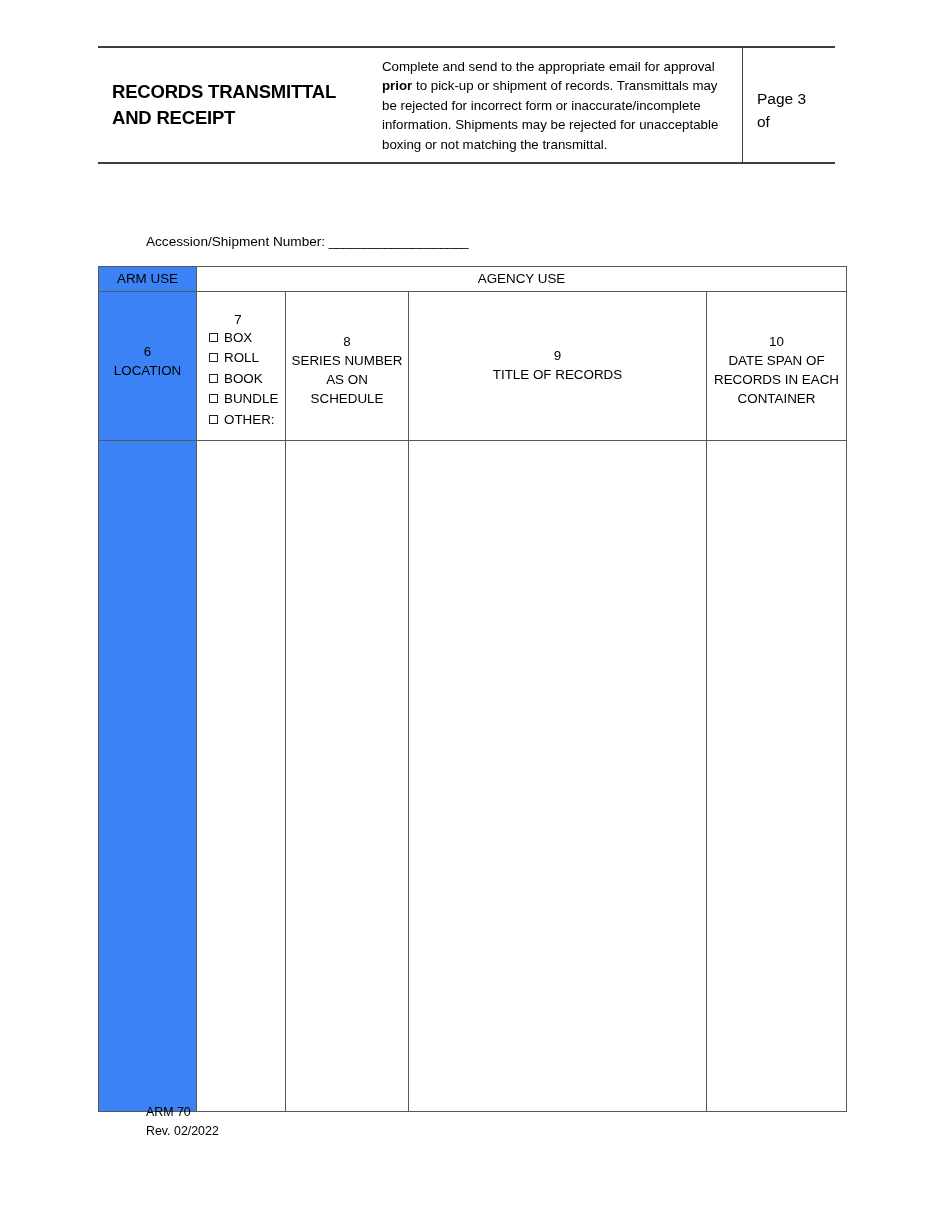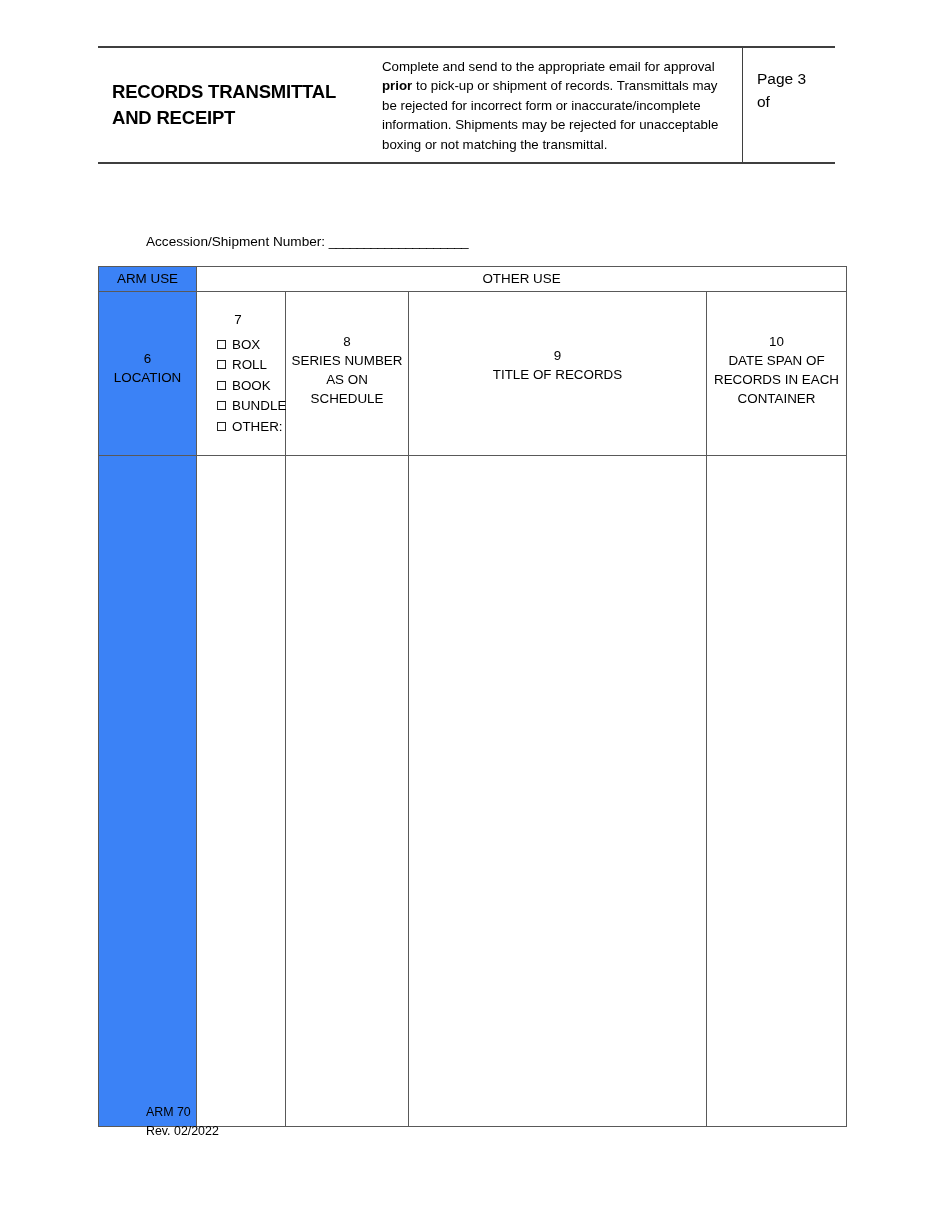--- a/index.html
+++ b/index.html
@@ -49,21 +49,21 @@
     border-right: 1.5px solid #3f3f3f;
   }
   .header-instr {
     font-size: 13.3px;
     line-height: 1.46;
   }
   .header-instr b { font-weight: bold; }
   .header-page-cell {
     width: 92px;
     flex: 0 0 92px;
-    padding: 20px 0 0 14px;
+    padding: 40px 0 0 14px;
     box-sizing: border-box;
   }
   .header-page-line {
     font-size: 15.5px;
     line-height: 1.47;
   }
 
   
   .accession-row {
     position: absolute;
@@ -120,21 +120,21 @@
     font-size: 13.4px;
   }
   .checklist .num {
     text-align: center;
     display: block;
     padding-right: 14px;
     margin-bottom: 1px;
   }
   .checklist ul {
     list-style: none;
-    margin: 8px;
+    margin: 0;
     padding: 0 0 0 4px;
   }
   .checklist li {
     line-height: 1.52;
     white-space: nowrap;
   }
   .cbox {
     display: inline-block;
     width: 9px;
     height: 9px;
@@ -187,21 +187,21 @@
     <col style="width:98px">
     <col style="width:89px">
     <col style="width:123px">
     <col style="width:298px">
     <col style="width:140px">
   </colgroup>
   <tbody>
 
     <tr>
       <td class="bandhead shaded">ARM USE</td>
-      <td class="bandhead" colspan="4">OTHER USE</td>
+      <td class="bandhead" colspan="4">AGENCY USE</td>
     </tr>
 
     <tr>
 
       <td class="colhead mid shaded">
         <span class="num">6</span>
         <span>LOCATION</span>
       </td>
 
       <td class="checklist">

